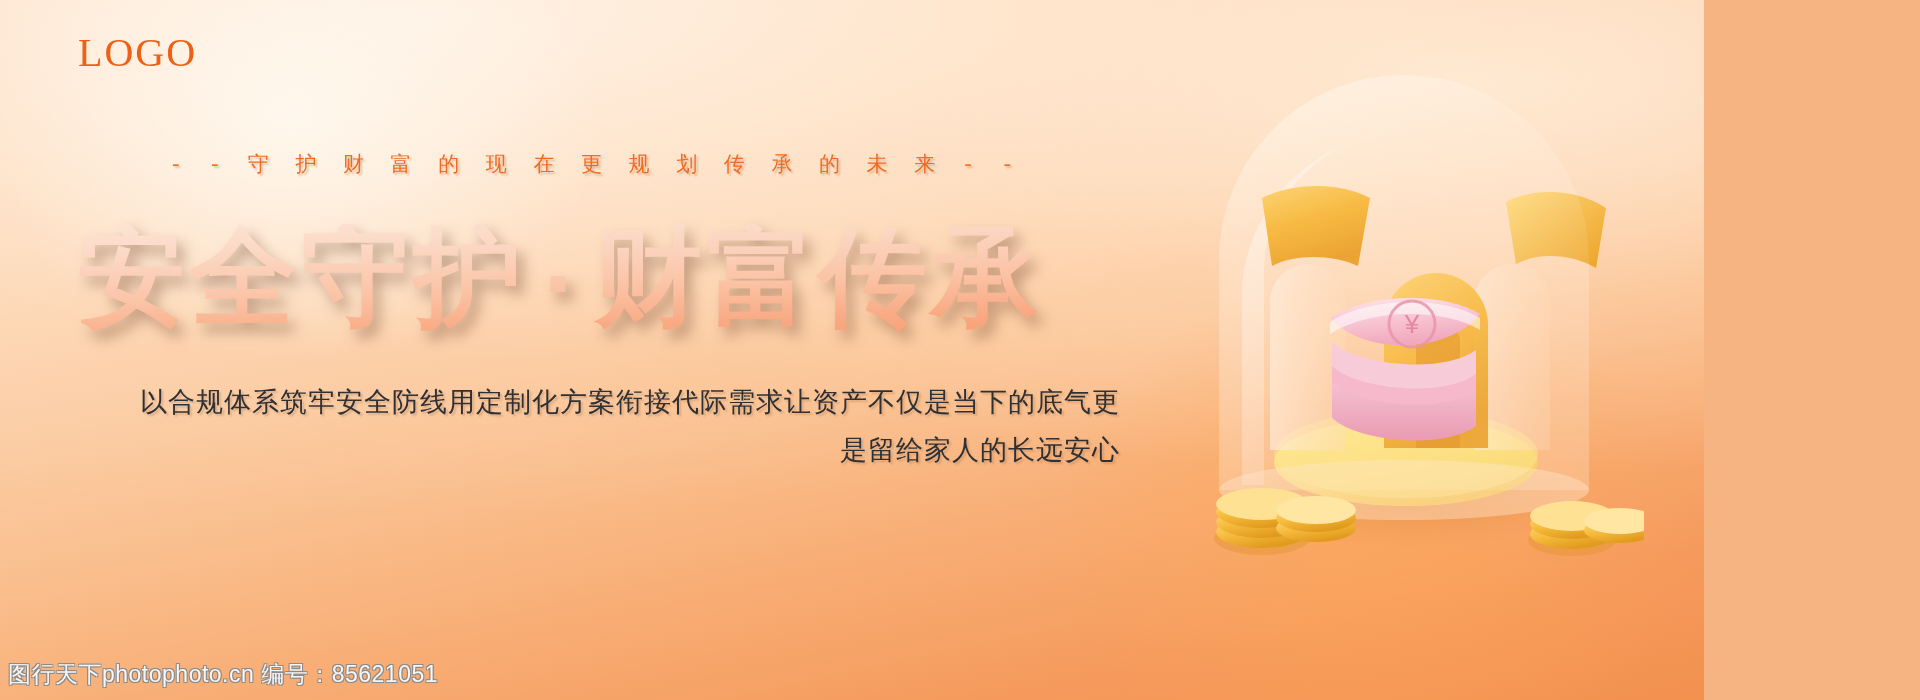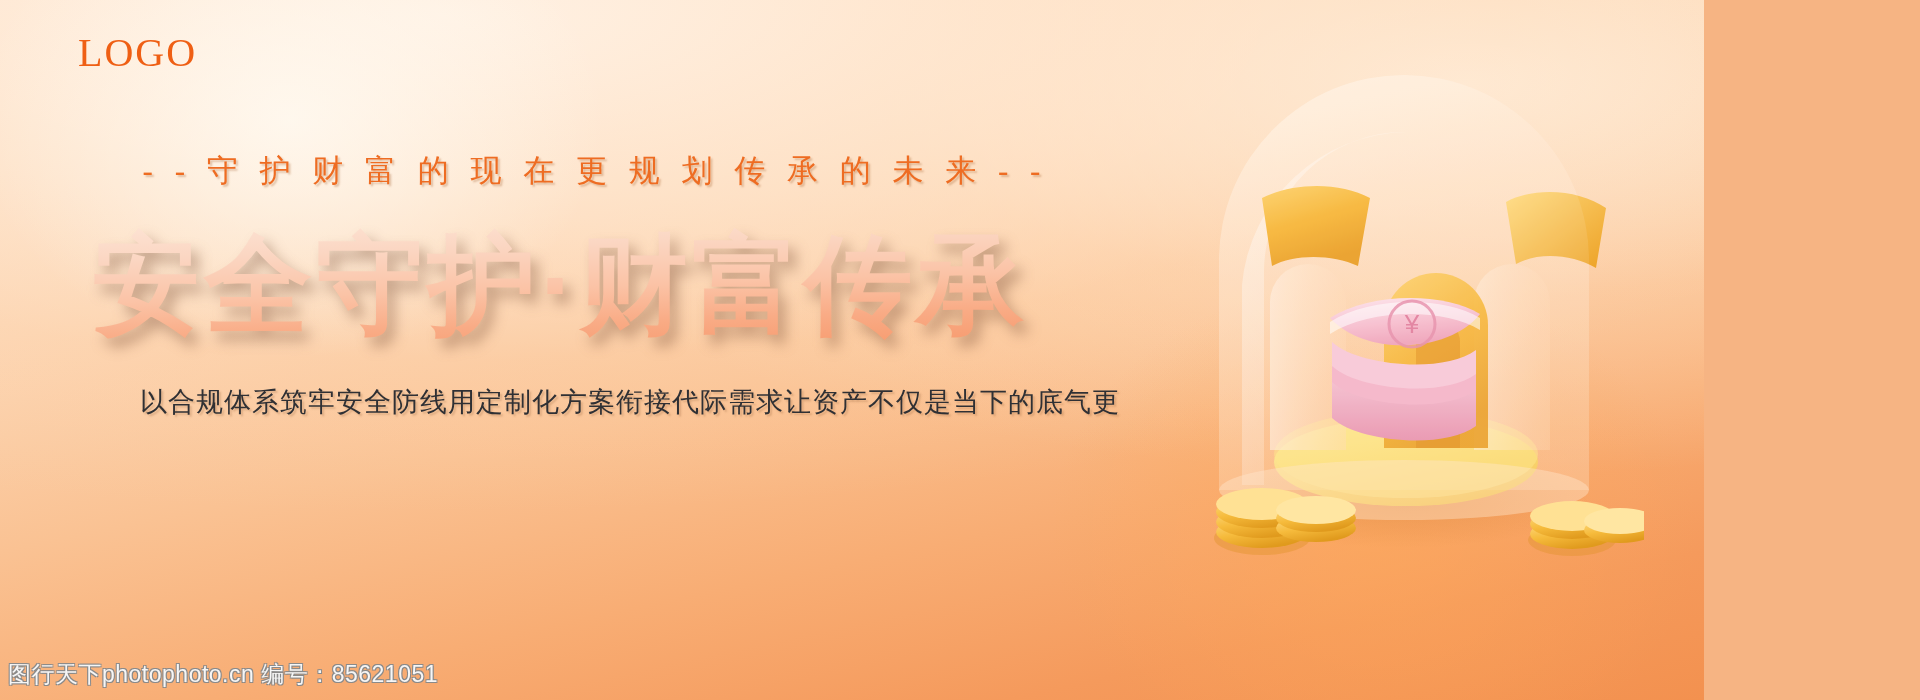--- a/index.html
+++ b/index.html
@@ -31,35 +31,35 @@
   .logo{
     position:absolute;left:78px;top:33px;
     font-family:"Liberation Serif","DejaVu Serif",serif;
     font-size:40px;line-height:1;letter-spacing:2px;
     color:#ef5f14;
   }
 
   
   .subtitle{
     position:absolute;left:0;top:150px;width:1190px;text-align:center;
-    font-family:Liberation Serif, serif;
-    font-size:31px;letter-spacing:7px;
+    font-family:Liberation Mono, monospace;
+    font-size:21px;letter-spacing:7px;
     color:#ee6c22;
     text-shadow:2px 2px 2px rgba(160,90,40,0.33);
     white-space:nowrap;
   }
 
   
   .title-wrap{
     position:absolute;left:0;top:228px;width:1120px;text-align:center;
     white-space:nowrap;
   }
   .title{
     display:inline-block;position:relative;
-    font-family:Liberation Sans, sans-serif;
+    font-family:Liberation Mono, monospace;
     font-weight:bold;
     font-size:108px;line-height:1.06;letter-spacing:4px;
   }
   .title .shadow{
     position:absolute;left:0;top:0;width:100%;
     color:rgba(120,72,48,0.42);
     filter:blur(7px);
     transform:translate(7px,9px);
     z-index:0;
   }
@@ -109,20 +109,21 @@
 
   <div class="title-wrap">
     <span class="title">
       <span class="shadow">安全守护·财富传承</span>
       <span class="fill">安全守护·财富传承</span>
     </span>
   </div>
 
   <div class="body-text">
     <span class="l1">以合规体系筑牢安全防线用定制化方案衔接代际需求让资产不仅是当下的底气更</span>
+    <span class="l2">是留给家人的长远安心</span>
   </div>
 
   <div class="illo">
     <svg viewBox="0 0 500 520" xmlns="http://www.w3.org/2000/svg">
       <defs>
         <linearGradient id="domeG" x1="0" y1="0" x2="0.25" y2="1">
           <stop offset="0%" stop-color="#fff3e4" stop-opacity="0.92"></stop>
           <stop offset="45%" stop-color="#ffe2c6" stop-opacity="0.55"></stop>
           <stop offset="100%" stop-color="#ffd0a4" stop-opacity="0.28"></stop>
         </linearGradient>

